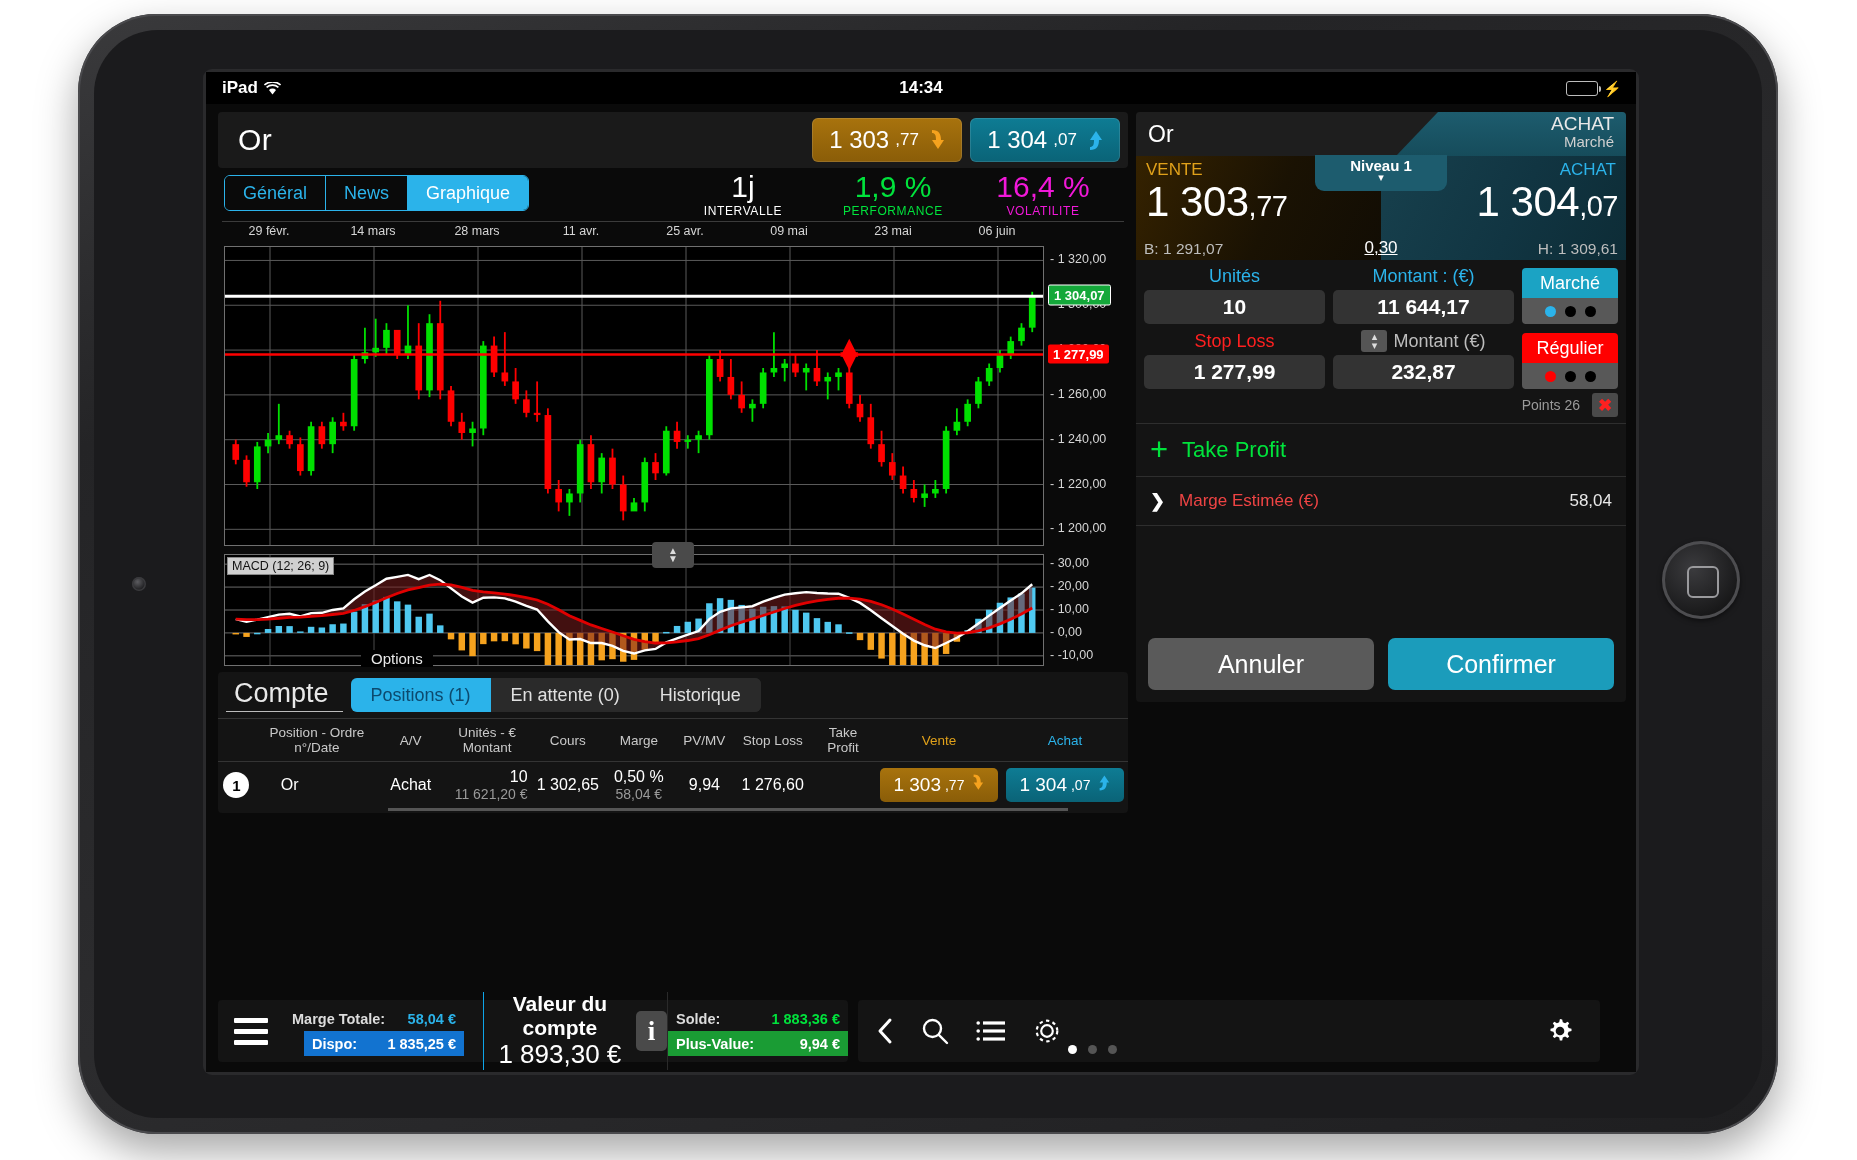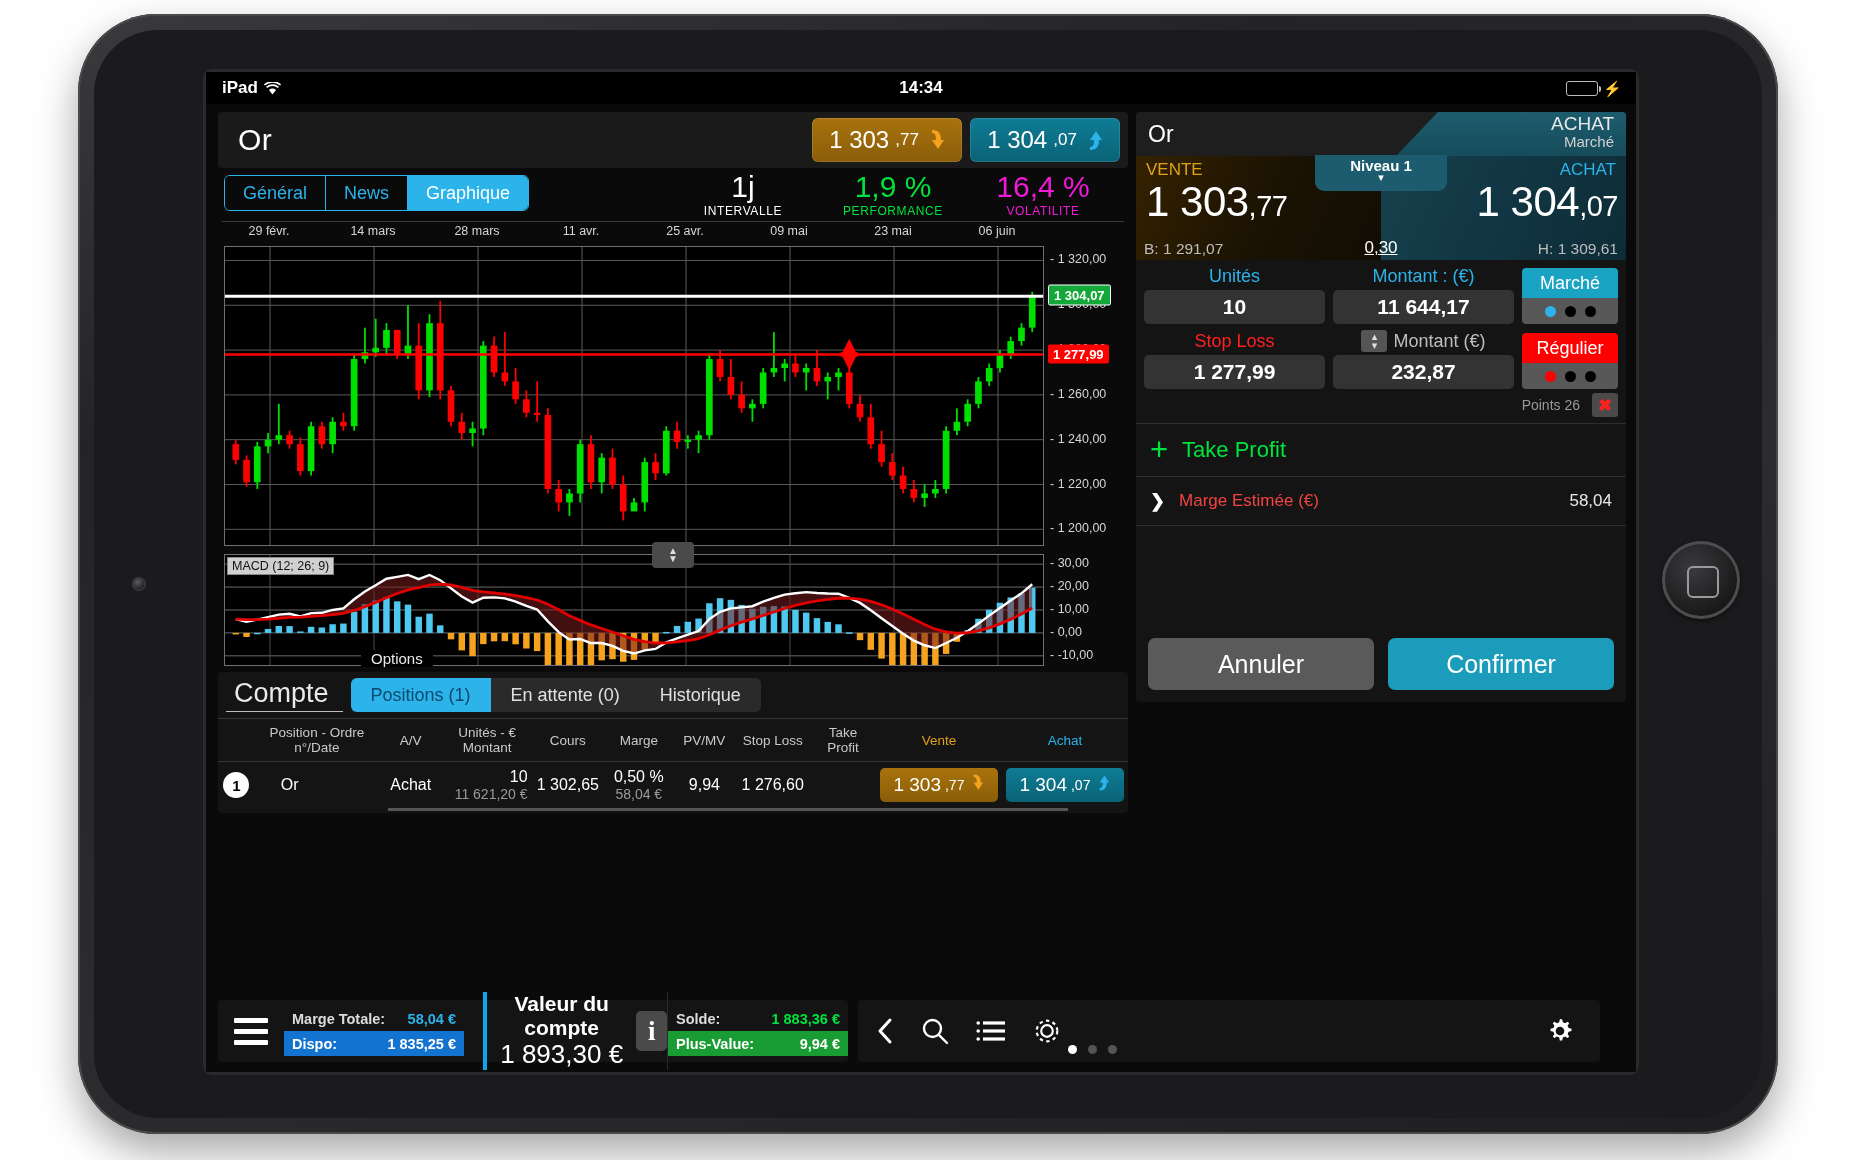--- a/index.html
+++ b/index.html
@@ -307,27 +307,27 @@
   }
   .burger{width:66px;display:flex;flex-direction:column;align-items:center;justify-content:center;gap:6px;}
   .burger span{display:block;width:34px;height:5px;background:#fff;border-radius:1px;}
   .bb-block{width:180px;padding:3px 0;font-weight:bold;}
   .bb-line{
     height:25px;display:flex;align-items:center;justify-content:space-between;
     padding:0 8px;font-size:14.5px;
   }
   .bb-line.plain{color:#dcdcdc;}
   .bb-line.plain .v{color:#2bb3ea;}
-  .bb-line.blue{background:#1273d0;color:#fff;}
+  .bb-line.blue{background:#1273d0;color:#fff;margin-left:20px;}
   .bb-line.greenhdr{color:#dcdcdc;}
   .bb-line.greenhdr .v{color:#00e33c;}
   .bb-line.green{background:#1a9c34;color:#fff;}
   .bb-center{
     flex:1;display:flex;align-items:center;justify-content:center;gap:0;
-    border-left:4px solid #0ea5e9;border-right:1px solid #2a2a2a;margin-left:19px;
+    border-left:1px solid #0ea5e9;border-right:1px solid #2a2a2a;margin-left:19px;
   }
   .bb-center .t{font-size:21px;font-weight:bold;color:#fff;text-align:center;line-height:1.15;}
   .bb-center .t .v{font-size:26px;font-weight:normal;display:block;}
   .infobtn{
     width:36px;height:40px;background:#4a4a4a;border-radius:5px;
     display:flex;align-items:center;justify-content:center;
     color:#fff;font-size:27px;font-weight:bold;font-family:"Liberation Serif",serif;
   }
   .bb-right{
     width:742px;margin-left:10px;background:#141414;border-radius:4px;

